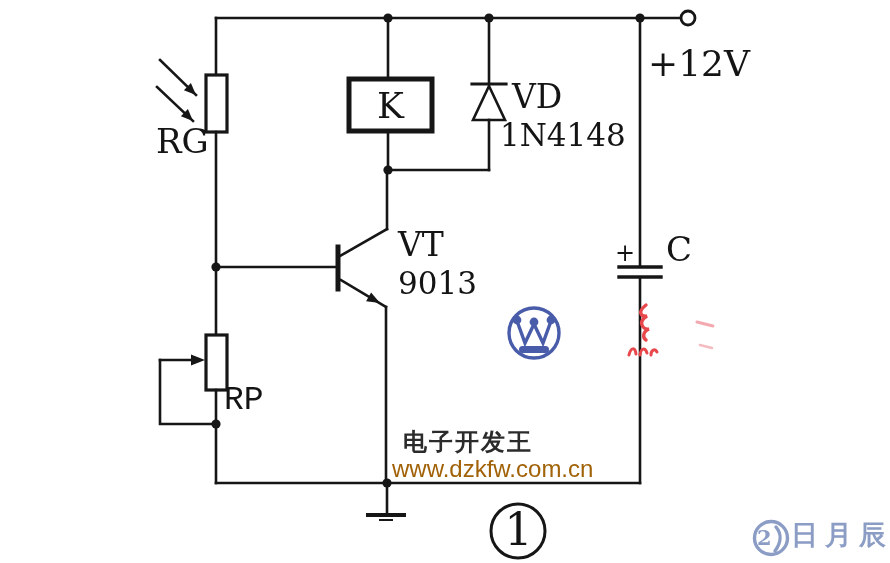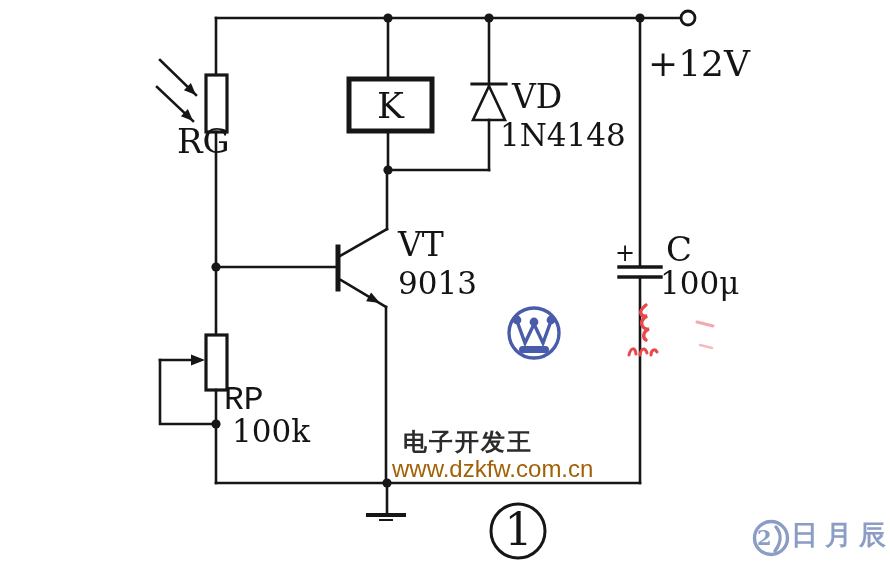--- a/index.html
+++ b/index.html
@@ -2,21 +2,21 @@
 <html><head>
 <meta charset="utf-8">
 <style>
   html,body{margin:0;padding:0;background:#fff;}
   #stage{position:relative;width:890px;height:563px;background:#ffffff;overflow:hidden;
          font-family:"DejaVu Serif","Liberation Serif",serif;}
   #circuit-svg{position:absolute;left:0;top:0;}
   .lbl{position:absolute;color:#141414;line-height:1;white-space:nowrap;}
   .serif{font-family:"DejaVu Serif","Liberation Serif",serif;}
   .sans{font-family:"Liberation Sans","DejaVu Sans",sans-serif;}
-  .rg-label   {left:156px;top:124px;font-size:34px;margin-left:21px;}
+  .rg-label   {left:156px;top:124px;font-size:34px;}
   .k-label    {left:349px;top:88px;width:83px;text-align:center;font-size:36px;}
   .vd-label   {left:512px;top:80px;font-size:33px;text-align:right;}
   .vd-part    {left:500px;top:120px;font-size:31px;}
   .supply-label{left:648px;top:27px;font-size:36px;margin-top:19px;}
   .vt-label   {left:398px;top:228px;font-size:33px;}
   .vt-part    {left:398px;top:268px;font-size:31px;}
   .c-label    {left:666px;top:232px;font-size:34px;}
   .c-value    {left:660px;top:268px;font-size:31px;}
   .c-plus     {left:615px;top:241px;font-size:24px;}
   .rp-label   {left:224px;top:384px;font-size:33px;font-family:Liberation Mono, monospace;}
@@ -132,24 +132,22 @@
   </svg>
 
   <div class="lbl serif rg-label">RG</div>
   <div class="lbl serif k-label">K</div>
   <div class="lbl serif vd-label">VD</div>
   <div class="lbl serif vd-part">1N4148</div>
   <div class="lbl serif supply-label">+12V</div>
   <div class="lbl serif vt-label">VT</div>
   <div class="lbl serif vt-part">9013</div>
   <div class="lbl serif c-label">C</div>
-  <div class="lbl serif c-value">100μ</div>
   <div class="lbl serif c-plus">+</div>
   <div class="lbl serif rp-label">RP</div>
-  <div class="lbl serif rp-value">100k</div>
 
   <div class="lbl sans site-name">电子开发王</div>
   <div class="lbl sans site-url">www.dzkfw.com.cn</div>
 
   <div class="lbl serif figure-num">1</div>
 
   <div class="lbl serif corner-logo-2">2</div>
   <div class="lbl serif corner-logo-text">日月辰</div>
 
 </div>

